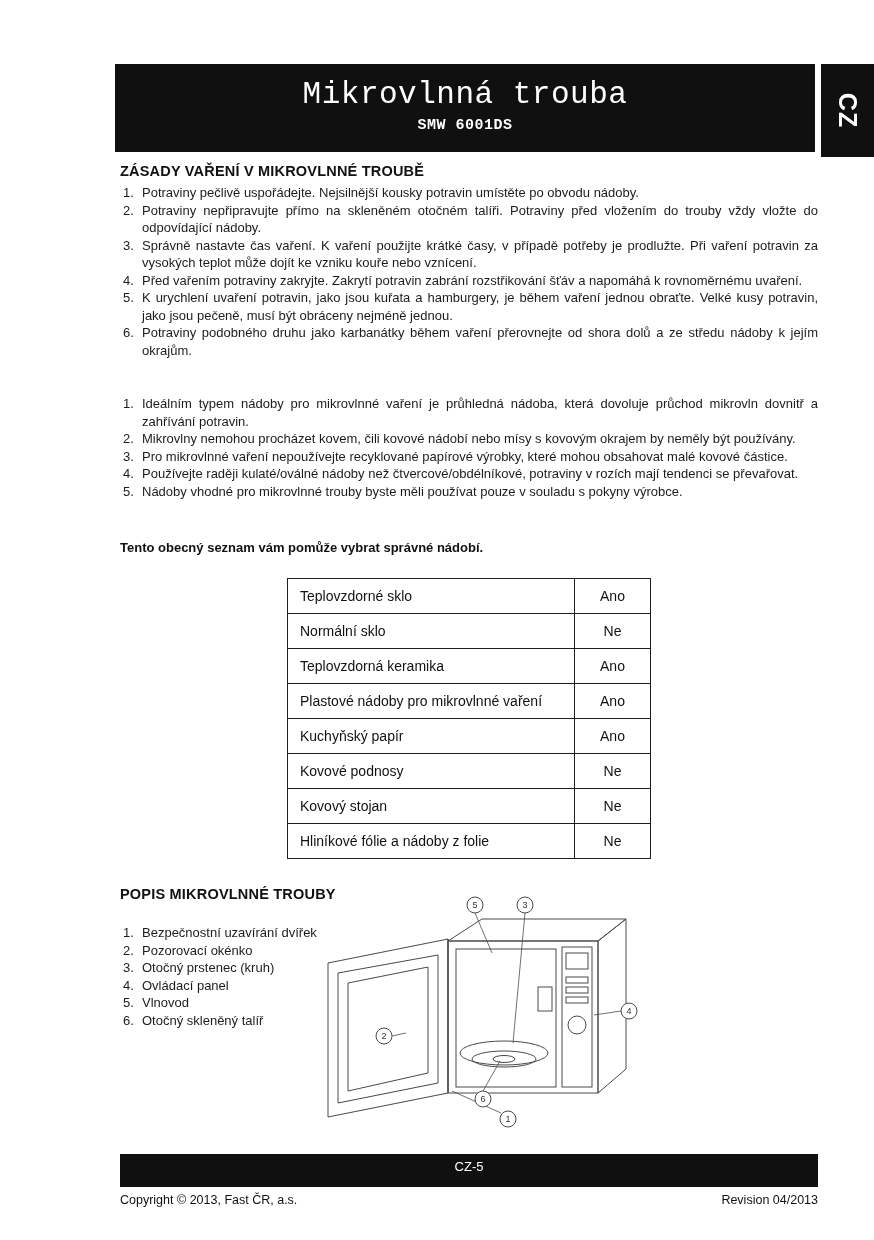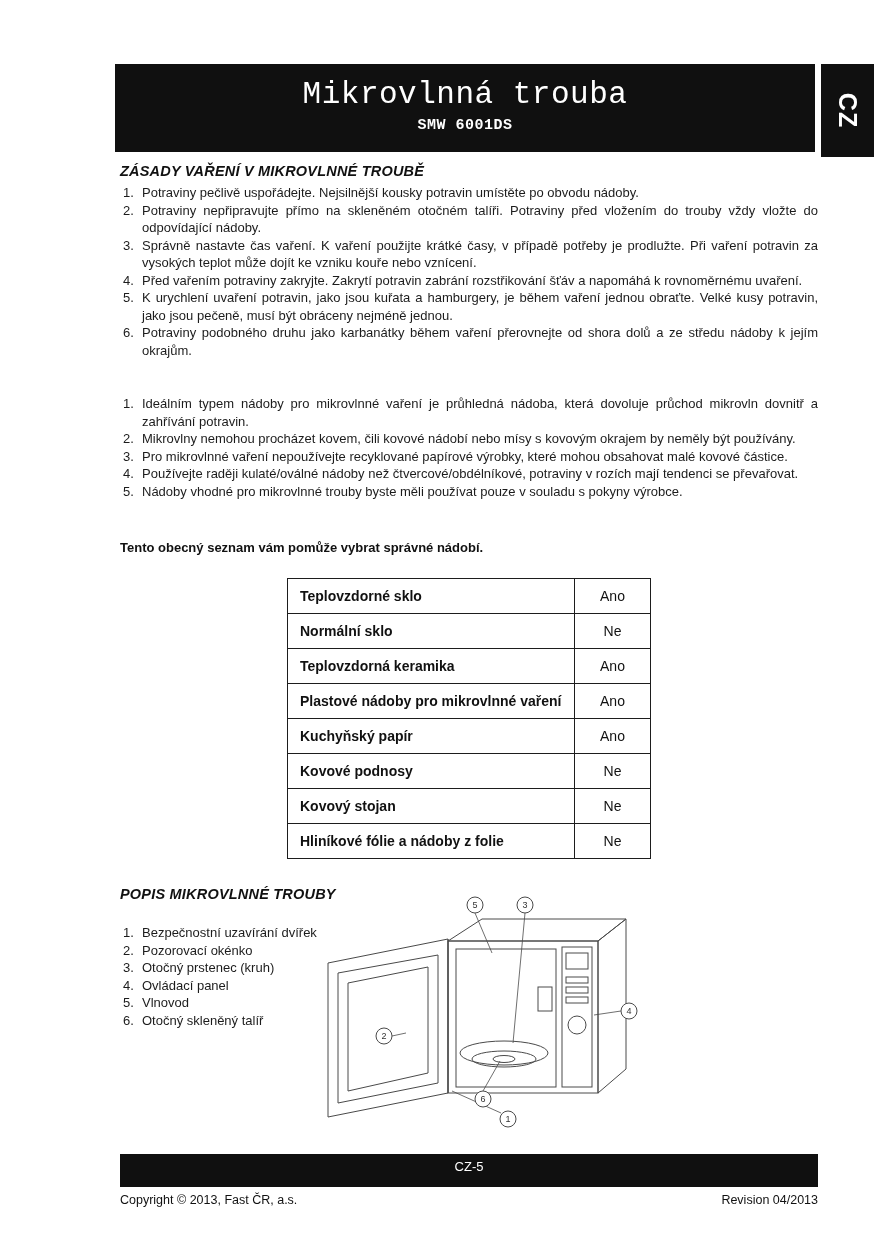--- a/index.html
+++ b/index.html
@@ -18,39 +18,39 @@
   .header-title { font-size:31px; font-weight:normal; letter-spacing:0.5px; margin-top:13px;font-family:Liberation Mono, monospace; }
   .header-model { font-size:15px; font-weight:bold; margin-top:5px; letter-spacing:0.5px;font-family:Liberation Mono, monospace; }
   .lang-tab {
     position:absolute; left:821px; top:64px; width:53px; height:93px;
     background:#101010; color:#fff; display:flex; align-items:center; justify-content:center;
   }
   .lang-tab span { transform:rotate(90deg); font-size:25px; font-weight:bold; letter-spacing:1px; }
 
   
   .section { position:absolute; left:120px; width:698px; }
-  .sec-heading { font-size:14.5px; font-weight:bold; color:#111; margin-bottom:5px; letter-spacing:0.2px;font-style:italic; }
+  .sec-heading { font-size:14.5px; font-weight:bold; color:#111; margin-bottom:5px; letter-spacing:0.2px; }
 
   ol.numlist { list-style:none; counter-reset:li; }
   ol.numlist > li {
     counter-increment:li; position:relative; padding-left:22px;
     font-size:13px; line-height:17.5px; text-align:justify; color:#1c1c1c;
   }
   ol.numlist > li::before { content:counter(li) "."; position:absolute; left:3px; }
 
   .section-cooking  { top:163px; }
   .section-cookware { top:395px; }
 
   .note { position:absolute; left:120px; top:540px; font-size:13px; font-weight:bold; color:#111; }
 
   
   .table-wrap { position:absolute; left:120px; top:578px; width:698px; display:flex; justify-content:center; }
   table.cw-table { border-collapse:collapse; background:#fff; }
   table.cw-table td { border:1px solid #1d1d1d; font-size:14px; color:#111; }
-  td.mat { width:287px; padding:9px 12px; text-align:left;font-weight:bold; }
+  td.mat { width:287px; padding:9px 12px; text-align:left; }
   td.val { width:76px; text-align:center; padding:9px 4px; }
 
   
   .section-popis { top:886px; }
   .popis-list { margin-top:22px; width:240px; }
   .popis-list > li { text-align:left; line-height:18.5px; }
 
   .diagram { position:absolute; left:300px; top:893px; width:350px; height:237px; }
   .diagram svg { width:100%; height:100%; }
   .callout-num { font-size:9px; fill:#333; }

